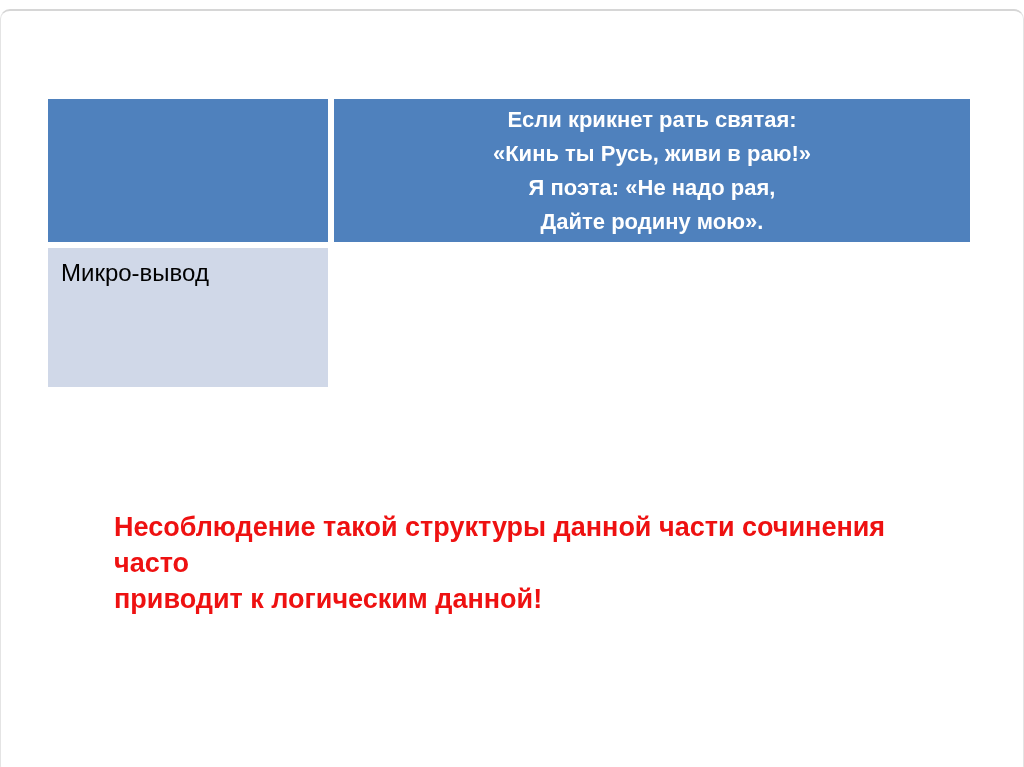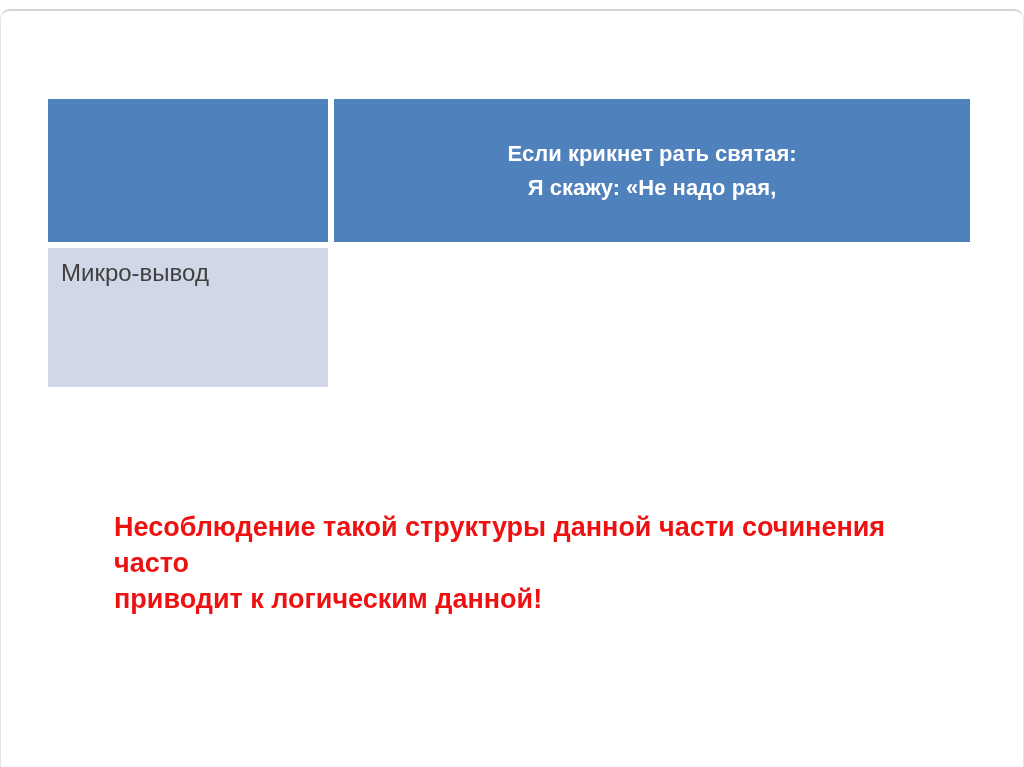--- a/index.html
+++ b/index.html
@@ -40,21 +40,21 @@
     align-items: center;
     text-align: center;
     color: #ffffff;
     font-weight: bold;
     font-size: 22px;
     line-height: 34px;
     padding: 2px 6px;
   }
   .cell-body {
     background: var(--row-bg, #D0D8E8);
-    color: #404040;
+    color: #000000;
     font-size: 24px;
     line-height: 34px;
   }
   .cell-label { padding: 8px 10px 0 13px; }
   .cell-text  { padding: 8px 10px 0 8px; }
   .warning {
     position: absolute;
     left: 113px; top: 498px;
     width: 830px;
     color: var(--warning-color, #EE1111);
@@ -67,21 +67,23 @@
 <body>
 
 <div class="slide">
 
   <div class="table">
 
     <div class="cell-header"></div>
 
     <div class="cell-header quote">
       <div>Если крикнет рать святая:</div>
-      <div>Я скажу: «Не надо рая,</div>
+      <div>«Кинь ты Русь, живи в раю!»</div>
+      <div>Я поэта: «Не надо рая,</div>
+      <div>Дайте родину мою».</div>
     </div>
 
     <div class="cell-body cell-label">
       <span>Микро-вывод</span>
     </div>
 
 
   </div>
 
   <div class="warning">

